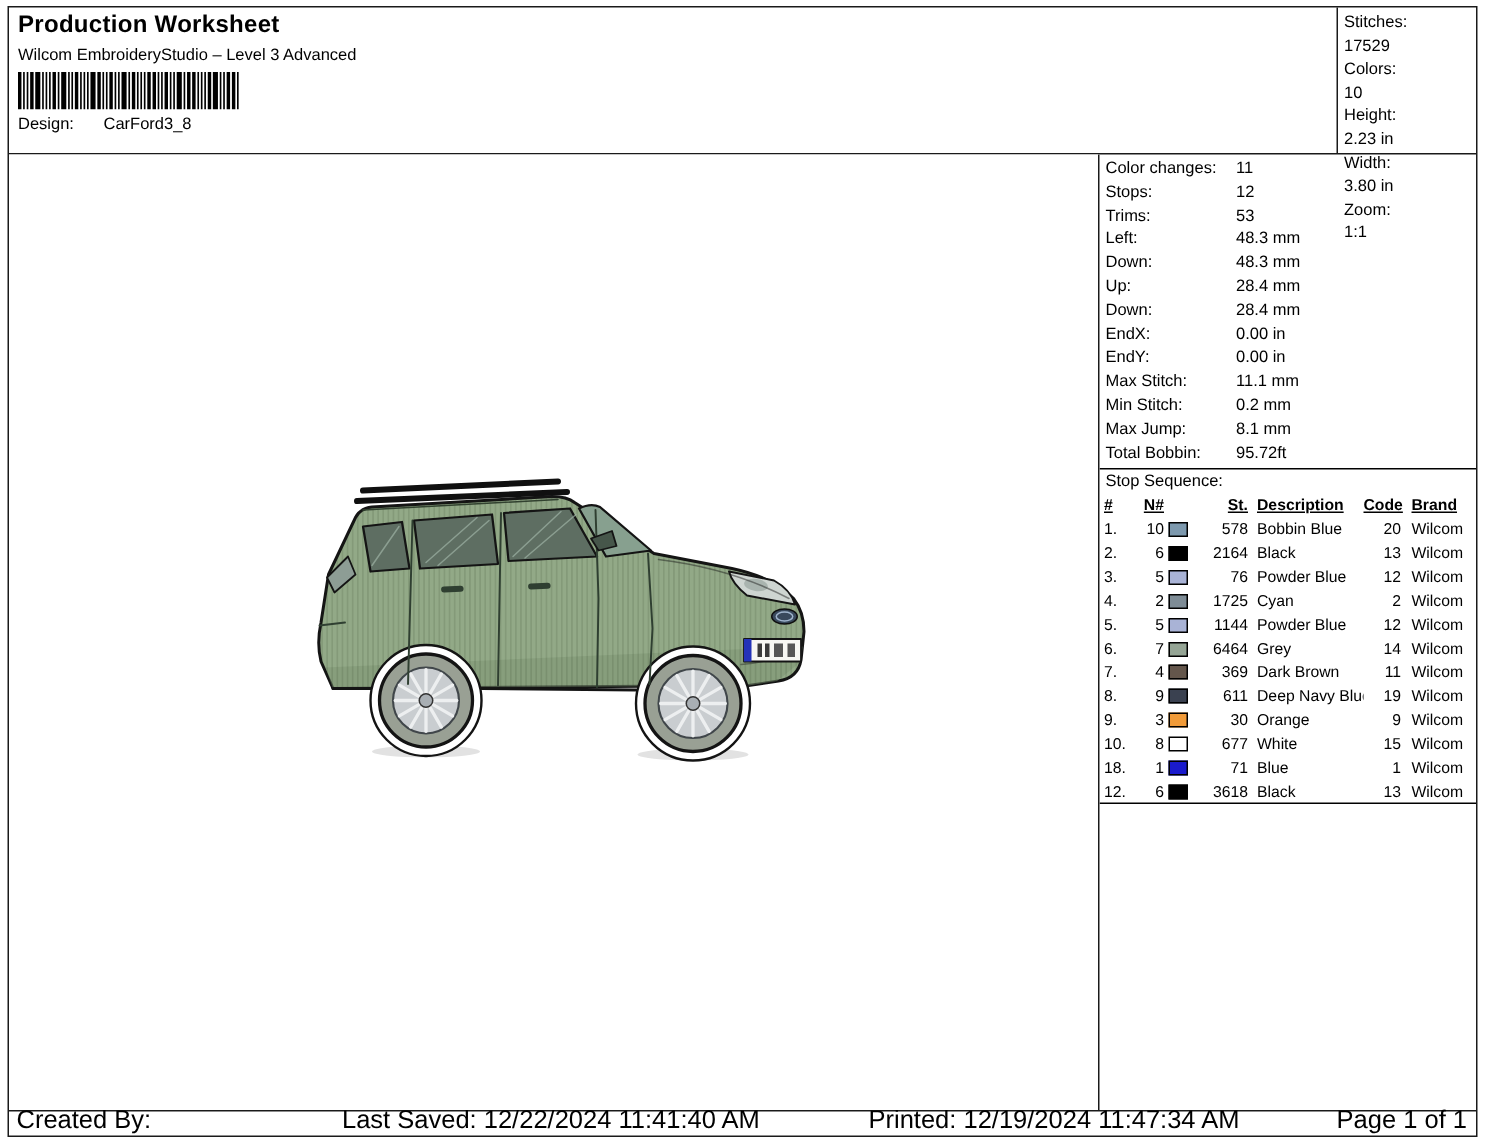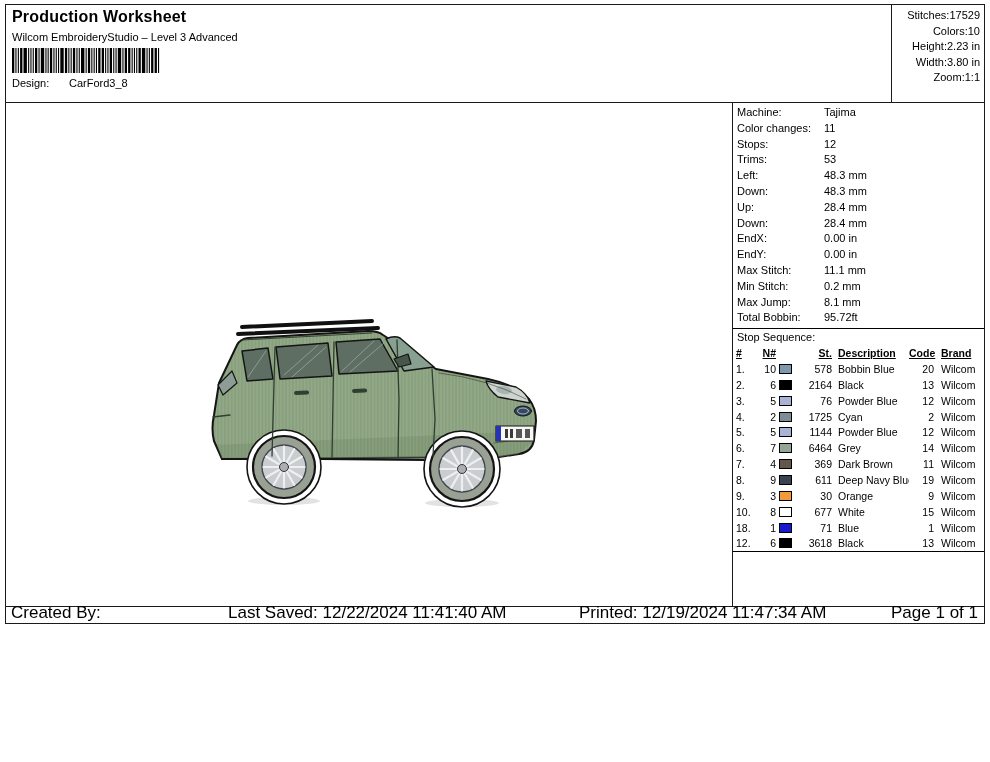--- a/index.html
+++ b/index.html
@@ -1,32 +1,32 @@
 <!DOCTYPE html>
 <html><head>
 <meta charset="utf-8">
 <title>Production Worksheet</title>
 <style>
   * { margin:0; padding:0; box-sizing:border-box; }
   html,body { width:990px; height:762px; background:#ffffff; color:#000;
     font-family:"Liberation Sans", sans-serif; }
-  .page { position:absolute; left:5px; top:4px; width:980px; height:620px;
+  .page { position:absolute; left:5px; top:4px; width:980px; height:754px;
     border:1.5px solid #1a1a1a; background:#fff; display:flex; flex-direction:column; }
 
   
   .top { display:flex; height:98px; border-bottom:1.5px solid #1a1a1a; flex:0 0 auto; }
   .header-box { flex:1; padding:3px 8px 2px 6px; border-right:1.5px solid #1a1a1a; overflow:hidden; }
   .title { font-size:16px; font-weight:bold; letter-spacing:0.2px; }
   .subtitle { font-size:11px; margin-top:5px; }
   .barcode-wrap { margin-top:5px; height:25px; }
   .kv { font-size:11px; display:flex; margin-top:14px; }
   .kv.first { margin-top:4px; }
   .kv .k { width:57px; }
   .stats-box { width:92px; padding:3px 4px 0 4px; font-size:11px; }
-  .stat-row { display:flex; justify-content:flex-end; line-height:15.6px; white-space:nowrap; }
+  .stat-row { display:flex; justify-content:center; line-height:15.6px; white-space:nowrap;flex-direction:column; }
 
   
   .body { flex:1 1 auto; display:flex; min-height:0; }
   .canvas { flex:1; position:relative; border-right:1.5px solid #1a1a1a; background:#fff; }
   .car-svg { position:absolute; left:190px; top:206px; }
   .panel { width:251px; font-size:11px; padding-top:2px; }
   .info-row { display:flex; line-height:15.8px; padding:0 4px; white-space:nowrap; }
   .i-l { width:87px; flex:0 0 auto; }
 
   .seq-section { border-top:1px solid #000; margin-top:2px; }
@@ -240,24 +240,20 @@
           <rect x="314" y="120" width="3" height="9" fill="#3a3a3a"></rect>
           <rect x="320" y="120" width="6" height="9" fill="#3a3a3a" opacity="0.85"></rect>
           <rect x="329" y="120" width="5" height="9" fill="#3a3a3a" opacity="0.85"></rect>
         </g>
       </svg>
     </div>
 
     <div class="panel">
       <div id="machine-info">
           <div class="info-row">
-            <span class="i-l">Machine:</span>
-            <span class="i-v">Tajima</span>
-          </div>
-          <div class="info-row">
             <span class="i-l">Color changes:</span>
             <span class="i-v">11</span>
           </div>
           <div class="info-row">
             <span class="i-l">Stops:</span>
             <span class="i-v">12</span>
           </div>
           <div class="info-row">
             <span class="i-l">Trims:</span>
             <span class="i-v">53</span>

